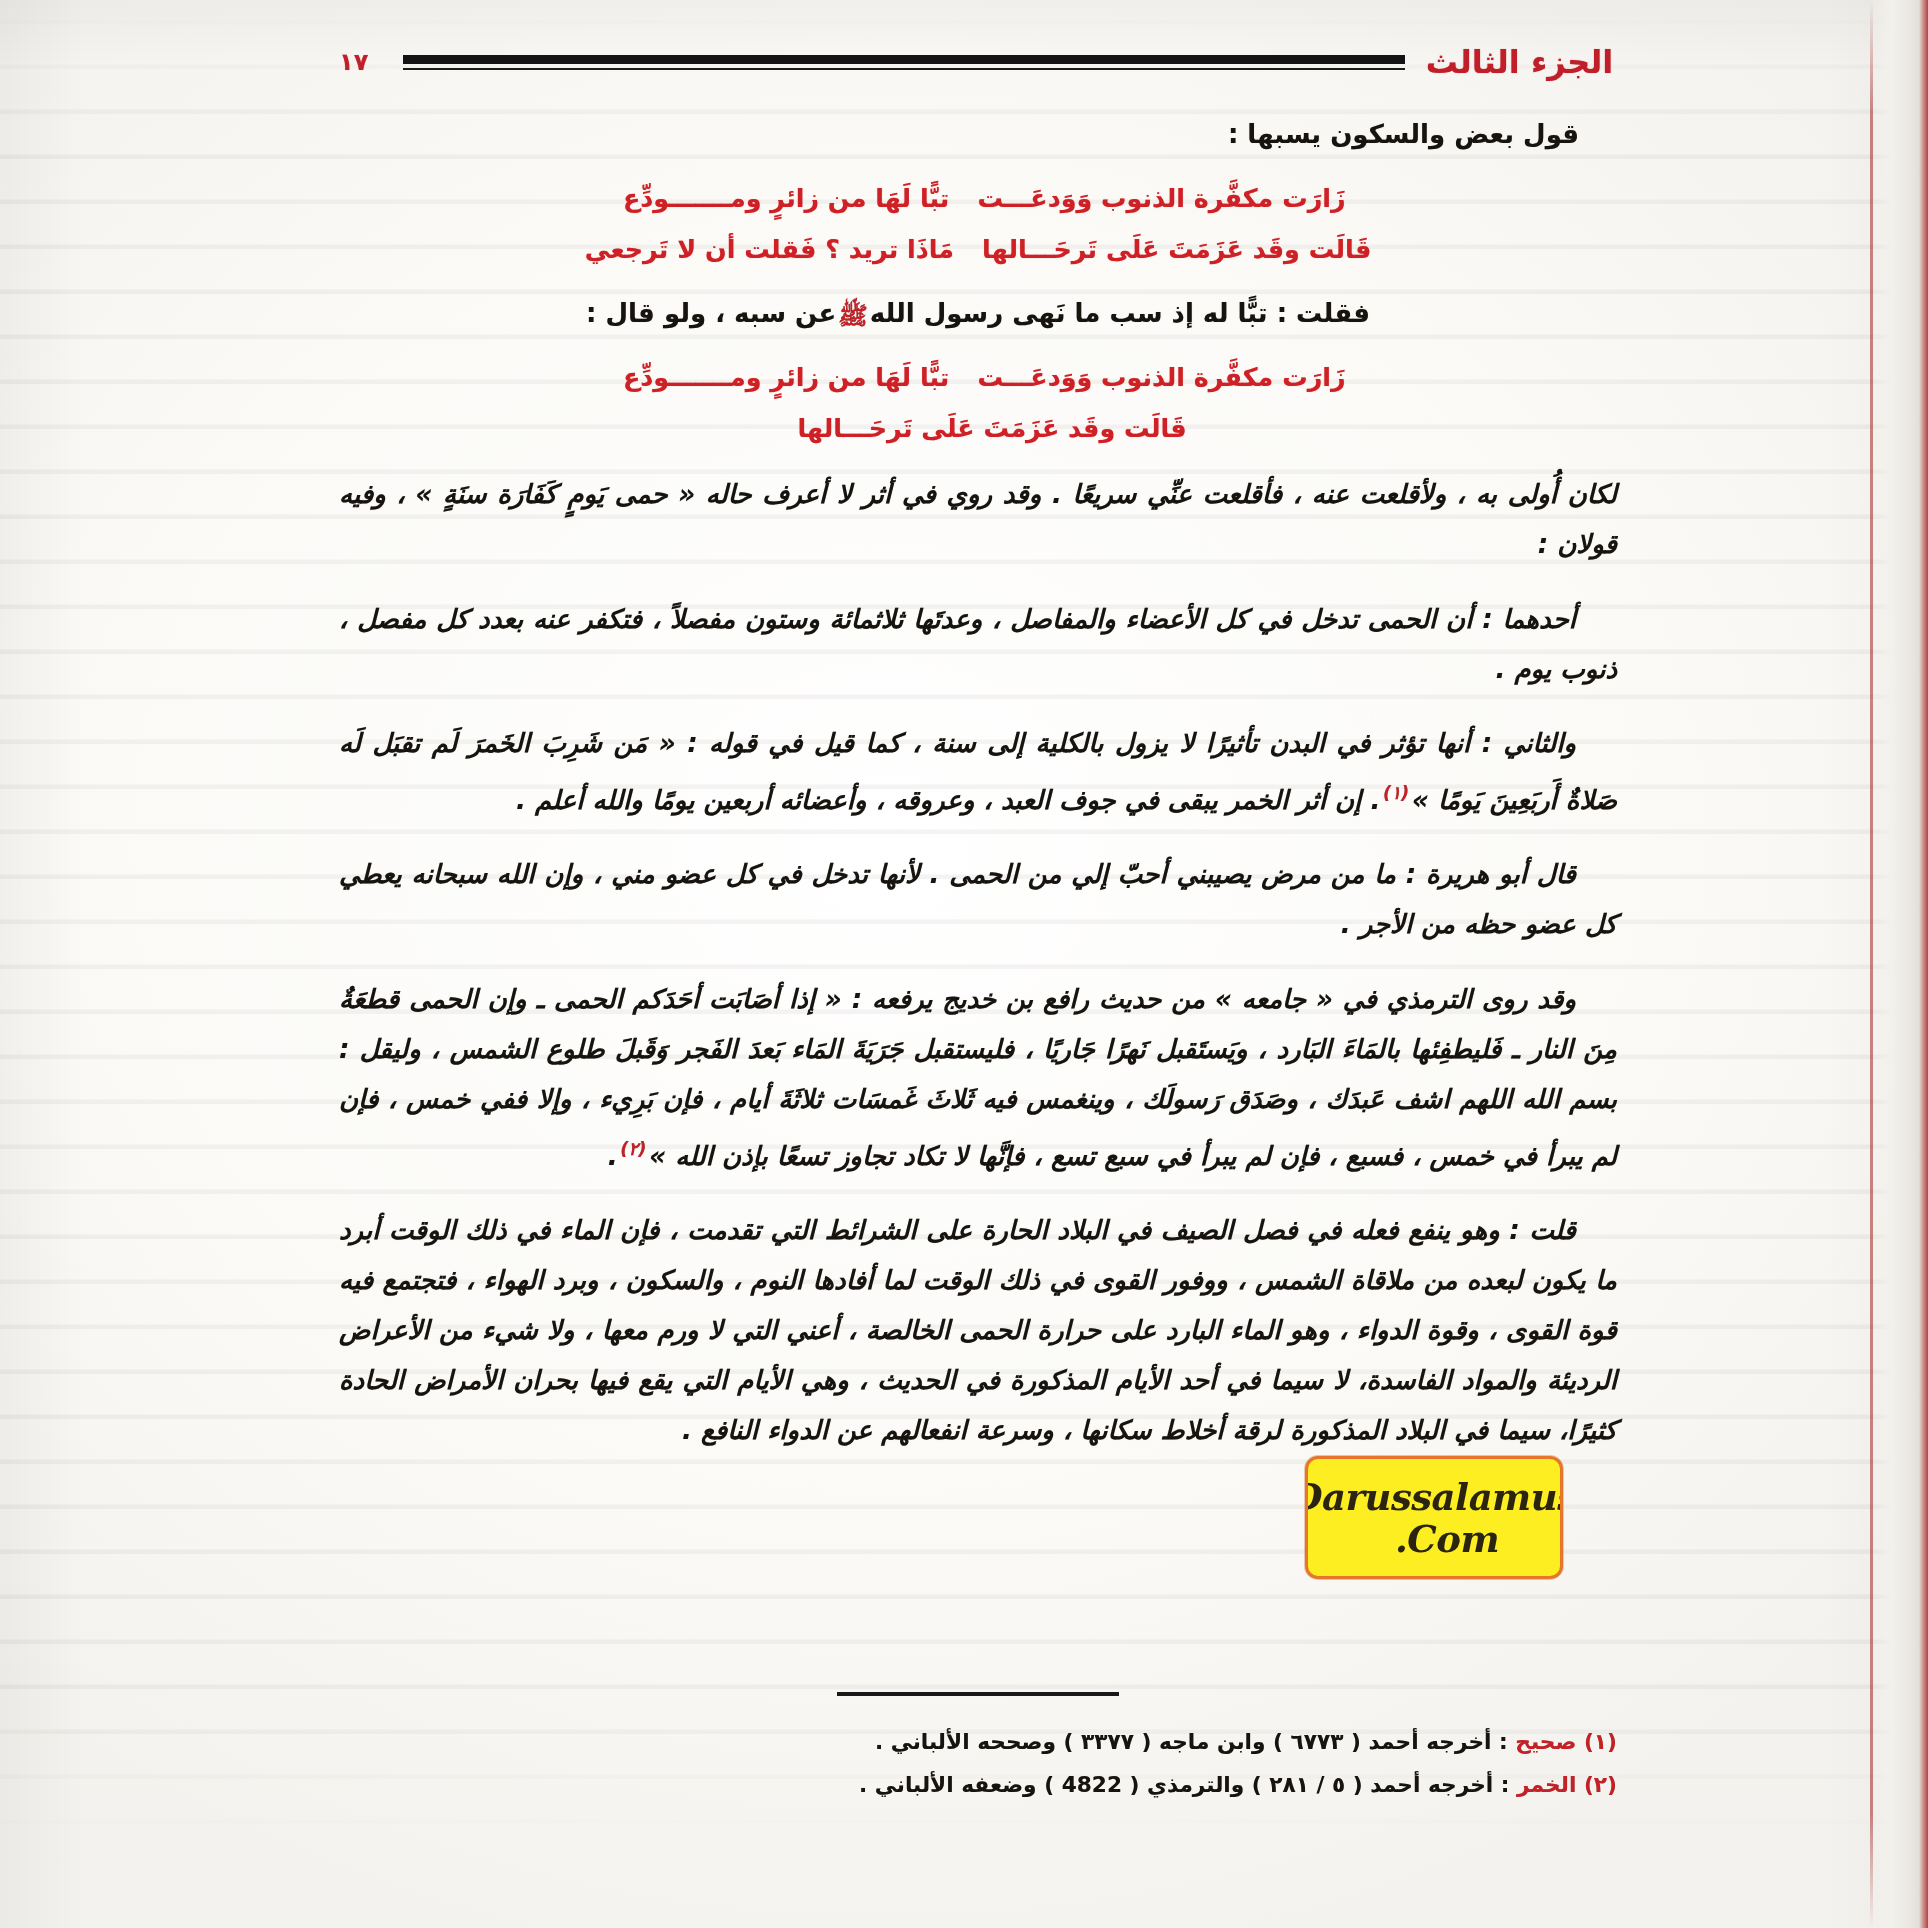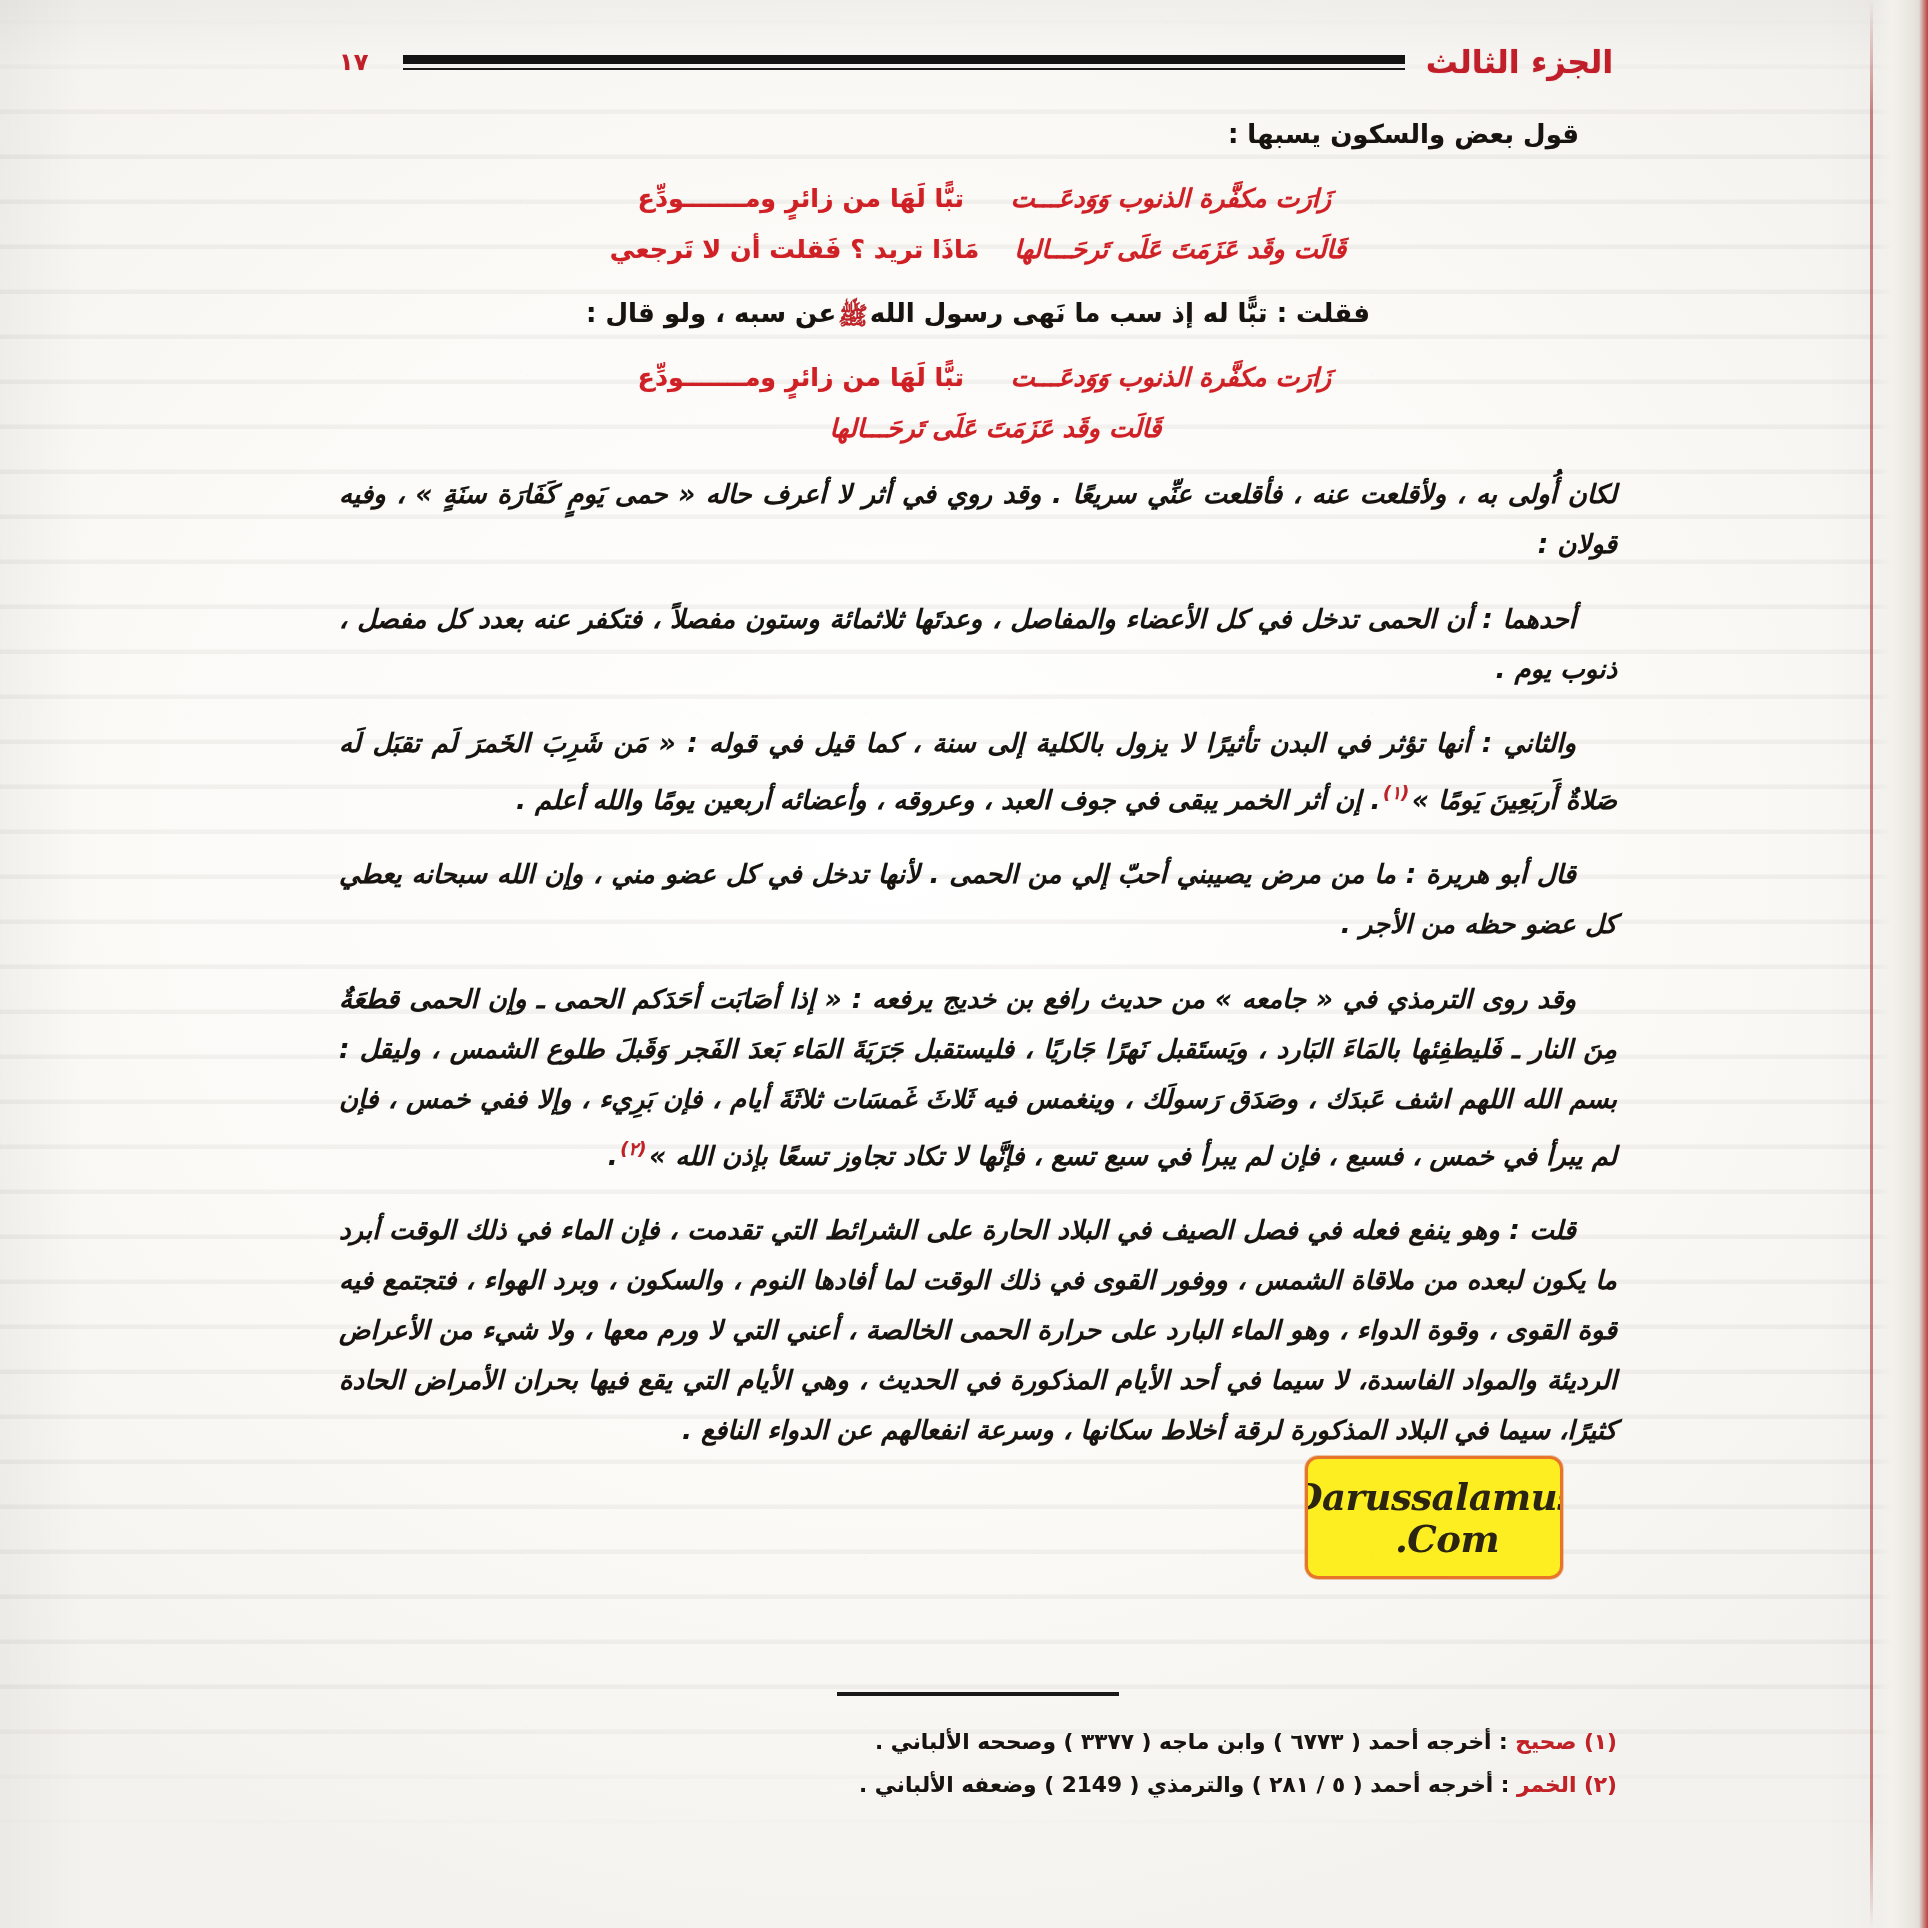--- a/index.html
+++ b/index.html
@@ -174,21 +174,20 @@
     font-size: 25.4px;
     font-weight: 700;
     line-height: 51px;
     padding: 0 56px;
     text-shadow: 0 0 0.9px rgba(207,32,38,0.45);
   }
   .verse .hemistich-a {
     flex: 0 0 auto;
     min-width: 339px;
     padding-left: 28px;
-    font-style: italic;
   }
   .verse .hemistich-b {
     flex: 0 0 auto;
     text-align: right;
     min-width: 339px;
   }
 
   .sallam {
     color: #c42026;
     font-size: 24.5px;
@@ -364,21 +363,21 @@
 
       <div class="fn-line">
         <span class="fn-num">(١)</span>
         <span class="fn-grade">صحيح</span>
         <span>: أخرجه أحمد ( ٦٧٧٣ ) وابن ماجه ( ٣٣٧٧ ) وصححه الألباني .</span>
       </div>
 
       <div class="fn-line">
         <span class="fn-num">(٢)</span>
         <span class="fn-grade">الخمر</span>
-        <span>: أخرجه أحمد ( ٥ / ٢٨١ ) والترمذي ( 2149 ) وضعفه الألباني .</span>
+        <span>: أخرجه أحمد ( ٥ / ٢٨١ ) والترمذي ( 4822 ) وضعفه الألباني .</span>
       </div>
     </div>
 
   </div>
 
   <div class="watermark">
     <div class="watermark-text">Darussalamus</div>
     <div class="watermark-text line2">.Com</div>
   </div>
 

